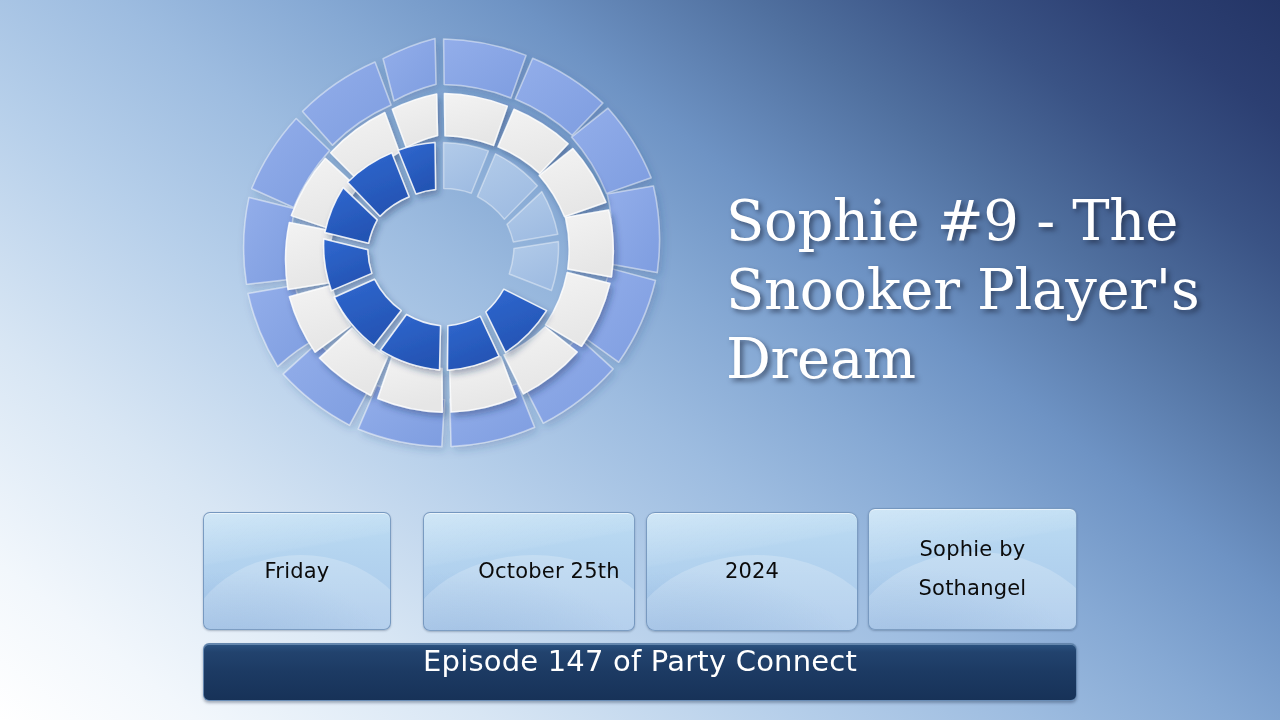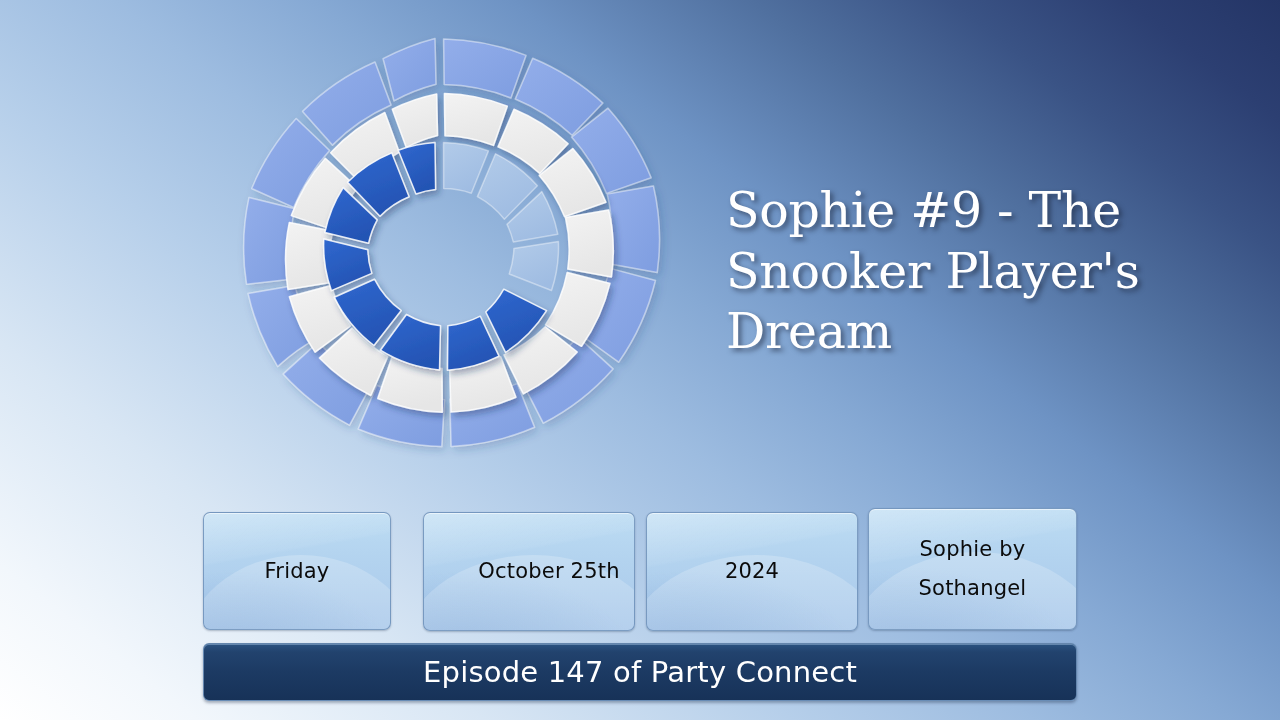--- a/index.html
+++ b/index.html
@@ -48,21 +48,21 @@
     height: 100%;
   }
 
   
   #title {
     position: absolute;
     left: 726px;
     top: 148px;
     width: 500px;
     font-family: "DejaVu Serif", "Liberation Serif", serif;
-    font-size: 49px;
+    font-size: 56px;
     line-height: 1.24;
     color: #ffffff;
     font-weight: 400;
     letter-spacing: -0.3px;
     text-shadow: 3px 3px 5px rgba(20,28,48,0.55);
     white-space: pre-line;
   }
 
   
   #info-row {
@@ -115,21 +115,21 @@
     font-size: 21px;
     color: #0b0b0b;
     text-align: center;
     line-height: 1.85;
     letter-spacing: 0.2px;
     white-space: pre-line;
   }
 
   #box-0 { left: 0px;   top: 4px;  width: 188px; height: 118px; }
   #box-1 { left: 220px; top: 4px;  width: 212px; height: 119px; padding-left: 40px; }
-  #box-2 { left: 443px; top: 4px;  width: 212px; height: 119px; }
+  #box-2 { left: 443px; top: 4px;  width: 212px; height: 119px; border-radius: 9px; }
   #box-3 { left: 665px; top: 0px;  width: 209px; height: 122px; }
 
   
   #episode-bar {
     position: absolute;
     left: 203px;
     top: 643px;
     width: 874px;
     height: 58px;
     box-sizing: border-box;
@@ -138,21 +138,20 @@
     background:
       linear-gradient(180deg,
         #2b5381 0%,
         #22436e 14%,
         #1c3a63 50%,
         #173258 100%);
     box-shadow:
       0 2px 3px rgba(25,40,70,0.35),
       inset 0 1px 0 rgba(170,200,230,0.45);
     display: flex;
-    align-items: center;
     justify-content: center;
     overflow: hidden;
   }
   #episode-label {
     font-family: "DejaVu Sans", "Liberation Sans", sans-serif;
     font-size: 29px;
     color: #ffffff;
     letter-spacing: 0.2px;
   }
 </style>

